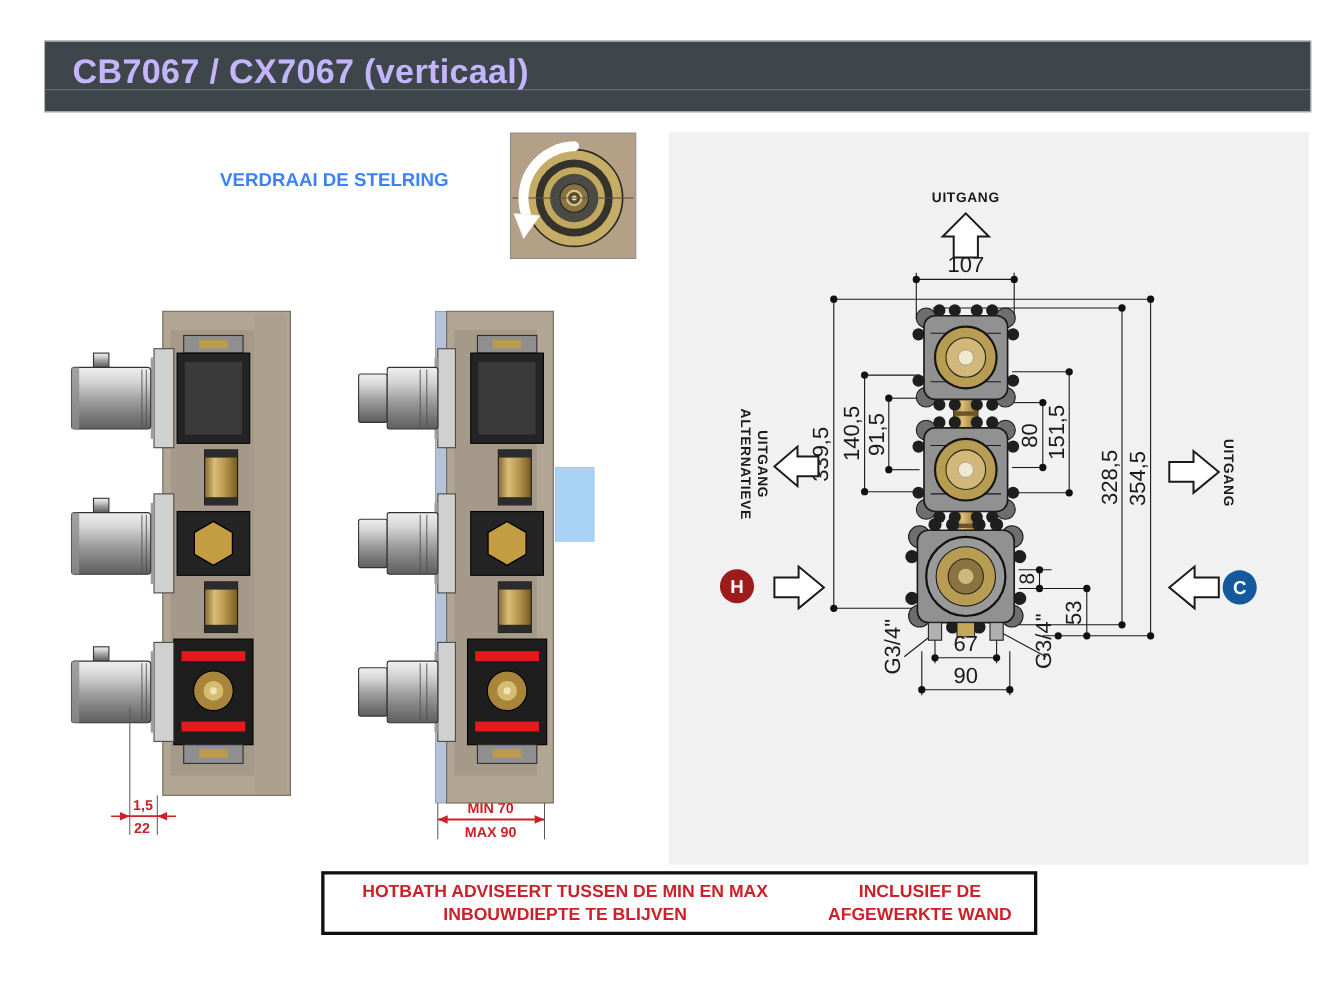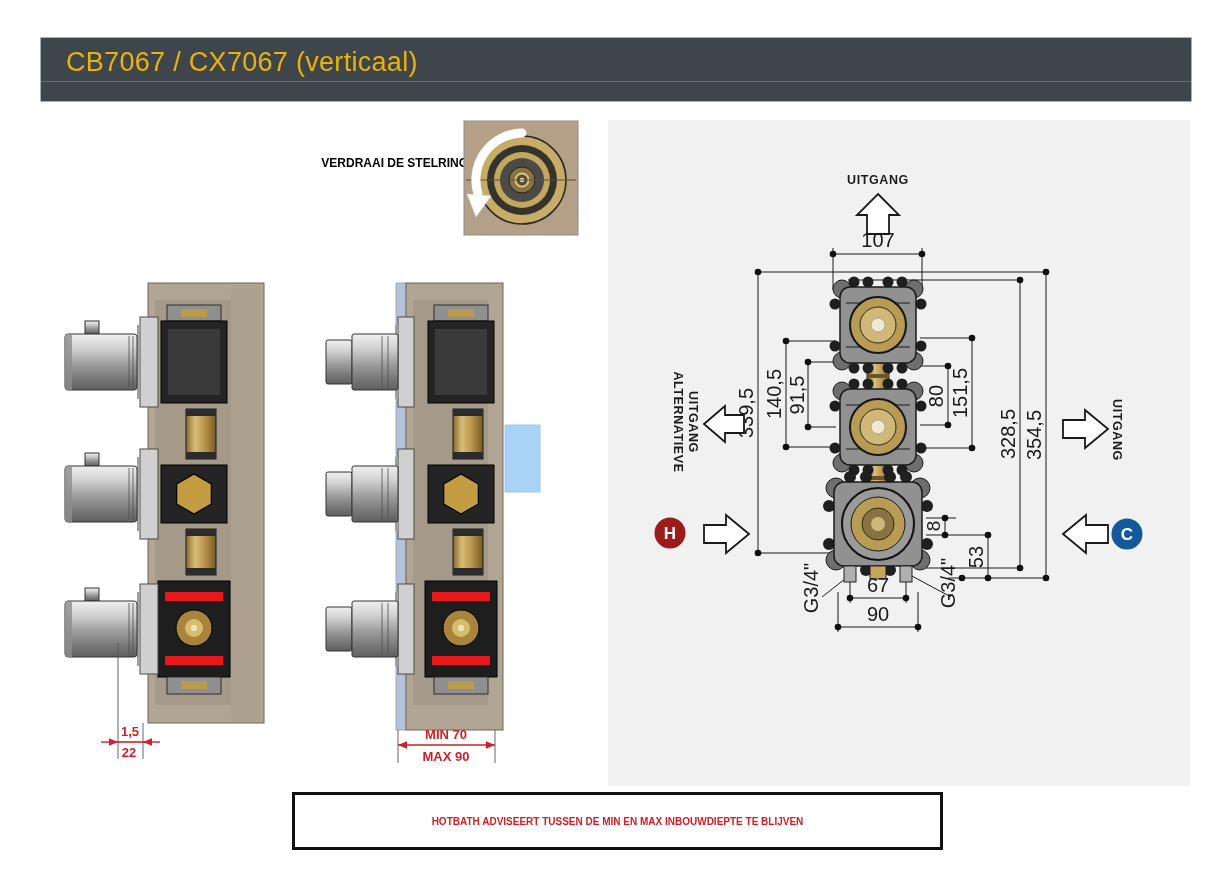--- a/index.html
+++ b/index.html
@@ -2,33 +2,33 @@
 <html><head>
 <meta charset="utf-8">
 <style>
   html,body{margin:0;padding:0;background:#fff;}
   #page{position:relative;width:1222px;height:894px;background:#ffffff;overflow:hidden;
         font-family:"Liberation Sans",sans-serif;}
   
   #header{position:absolute;left:40px;top:37px;width:1150px;height:63px;background:#3E464C;
           border:1px solid #aab2b6;}
   #header .rule{position:absolute;left:0;top:43px;width:100%;height:1px;background:#7d868c;opacity:.65;}
-  #header .title{position:absolute;left:25px;top:9px;font-size:27px;font-weight:normal;color:#eab308;letter-spacing:.3px;}
+  #header .title{position:absolute;left:25px;top:9px;font-size:31px;font-weight:bold;color:#c4b5fd;letter-spacing:.3px;}
   
-  #instruction{position:absolute;left:200px;top:151px;width:268px;text-align:right;
-               color:#000000;font-weight:bold;font-size:12px;line-height:25px;}
+  #instruction{position:absolute;left:200px;top:151px;width:268px;text-align:left;
+               color:#3b82f6;font-weight:bold;font-size:17px;line-height:25px;}
   
   #stelring-fig{position:absolute;left:463px;top:120px;}
   #right-panel{position:absolute;left:608px;top:120px;width:582px;height:666px;background:#F1F1F2;}
   #drawingA{position:absolute;left:55px;top:275px;}
   #drawingB{position:absolute;left:318px;top:275px;}
   
   #warning{position:absolute;left:292px;top:792px;width:645px;height:52px;border:3px solid #101010;
            background:#fff;display:flex;flex-direction:row;justify-content:center;align-items:center;
-           color:#CC2128;font-weight:bold;font-size:10px;line-height:21px;text-align:center;}
+           color:#CC2128;font-weight:bold;font-size:16px;line-height:21px;text-align:center;}
   svg text{font-family:"Liberation Sans",sans-serif;}
   .dim{font-size:20px;fill:#1a1a1a;}
   .dimS{font-size:19px;fill:#1a1a1a;}
   .lbl{font-size:12.5px;font-weight:bold;fill:#1a1a1a;letter-spacing:.6px;}
   .hc{font-size:17px;font-weight:bold;fill:#ffffff;}
   .red13{font-size:13px;font-weight:bold;fill:#CC2128;}
   .dline{stroke:#1a1a1a;stroke-width:1;fill:none;}
   .ext{stroke:#555;stroke-width:.9;fill:none;}
   .dot{fill:#111;}
   .blockarrow{fill:#ffffff;stroke:#1a1a1a;stroke-width:1.8;}
@@ -420,15 +420,16 @@
 
         <circle cx="519" cy="414" r="15.5" fill="#15599D"></circle>
         <text class="hc" x="519" y="420" text-anchor="middle">C</text>
         <polygon class="blockarrow" points="455,414 478,395 478,405 500,405 500,423 478,423 478,433"></polygon>
       </g>
     </svg>
   </div>
 
   <div id="warning">
     <div>HOTBATH ADVISEERT TUSSEN DE MIN EN MAX INBOUWDIEPTE TE BLIJVEN</div>
+    <div>INCLUSIEF DE AFGEWERKTE WAND</div>
   </div>
 
 </div>
 
 </body></html>

